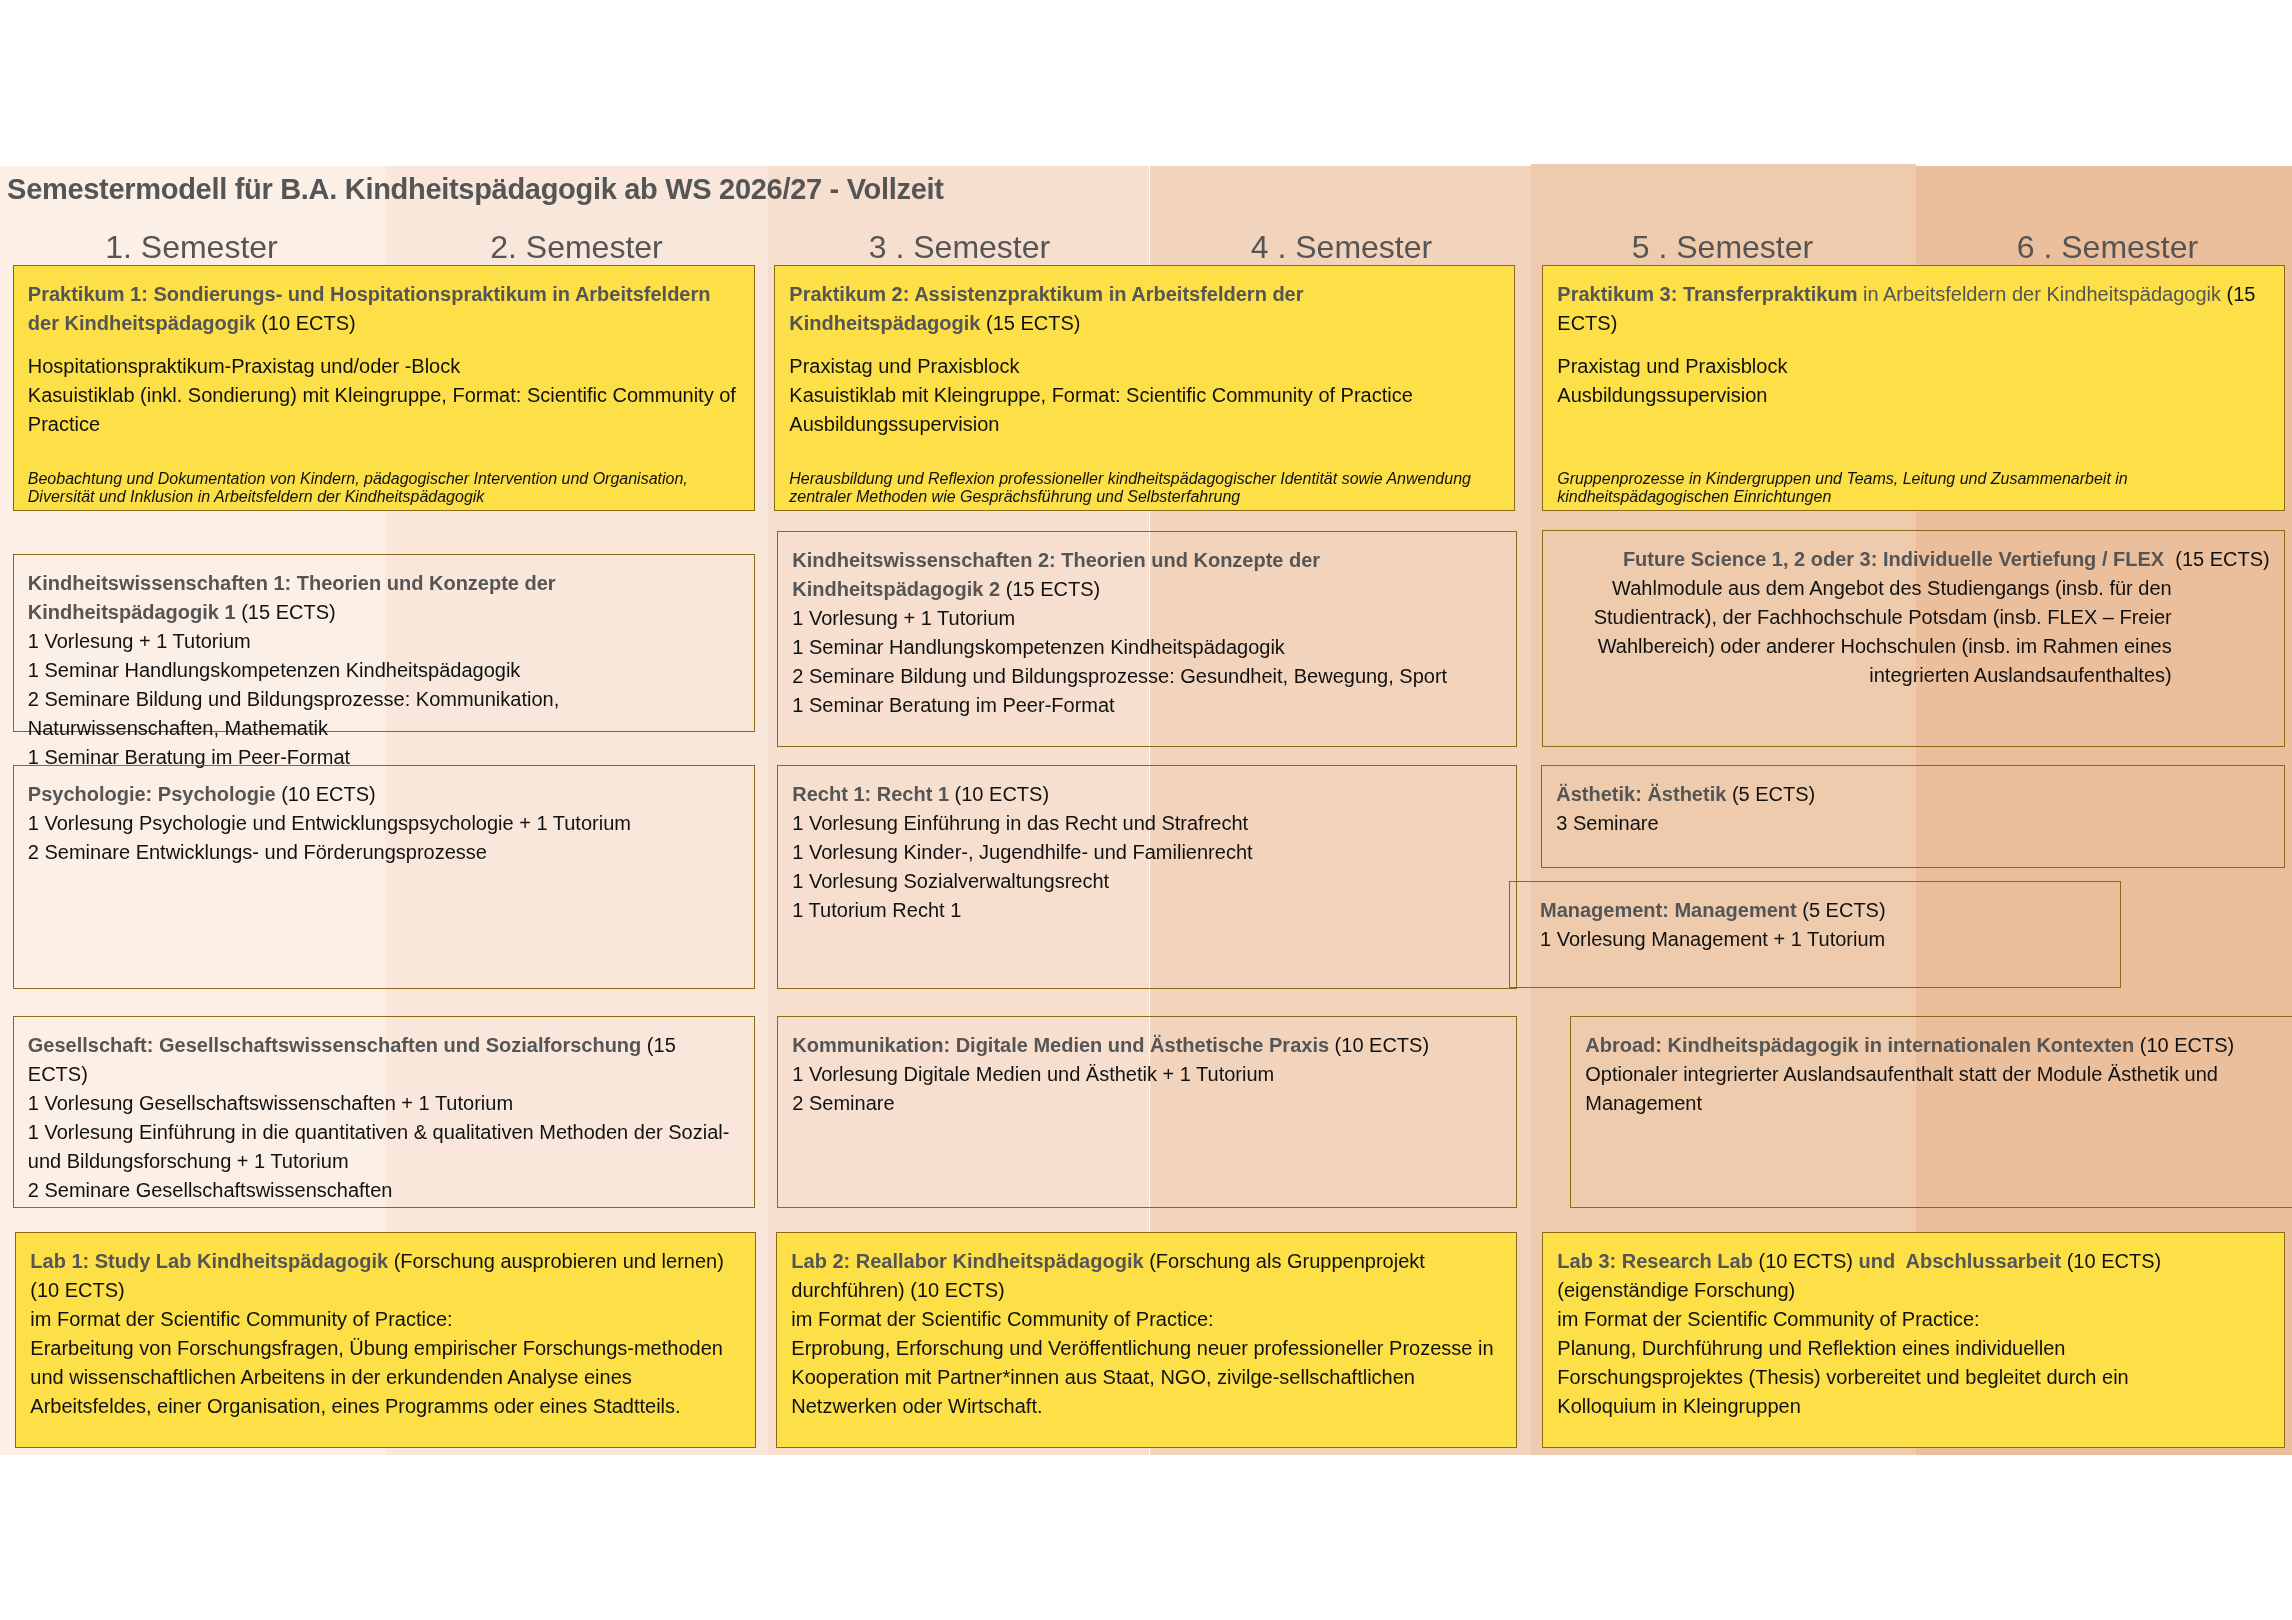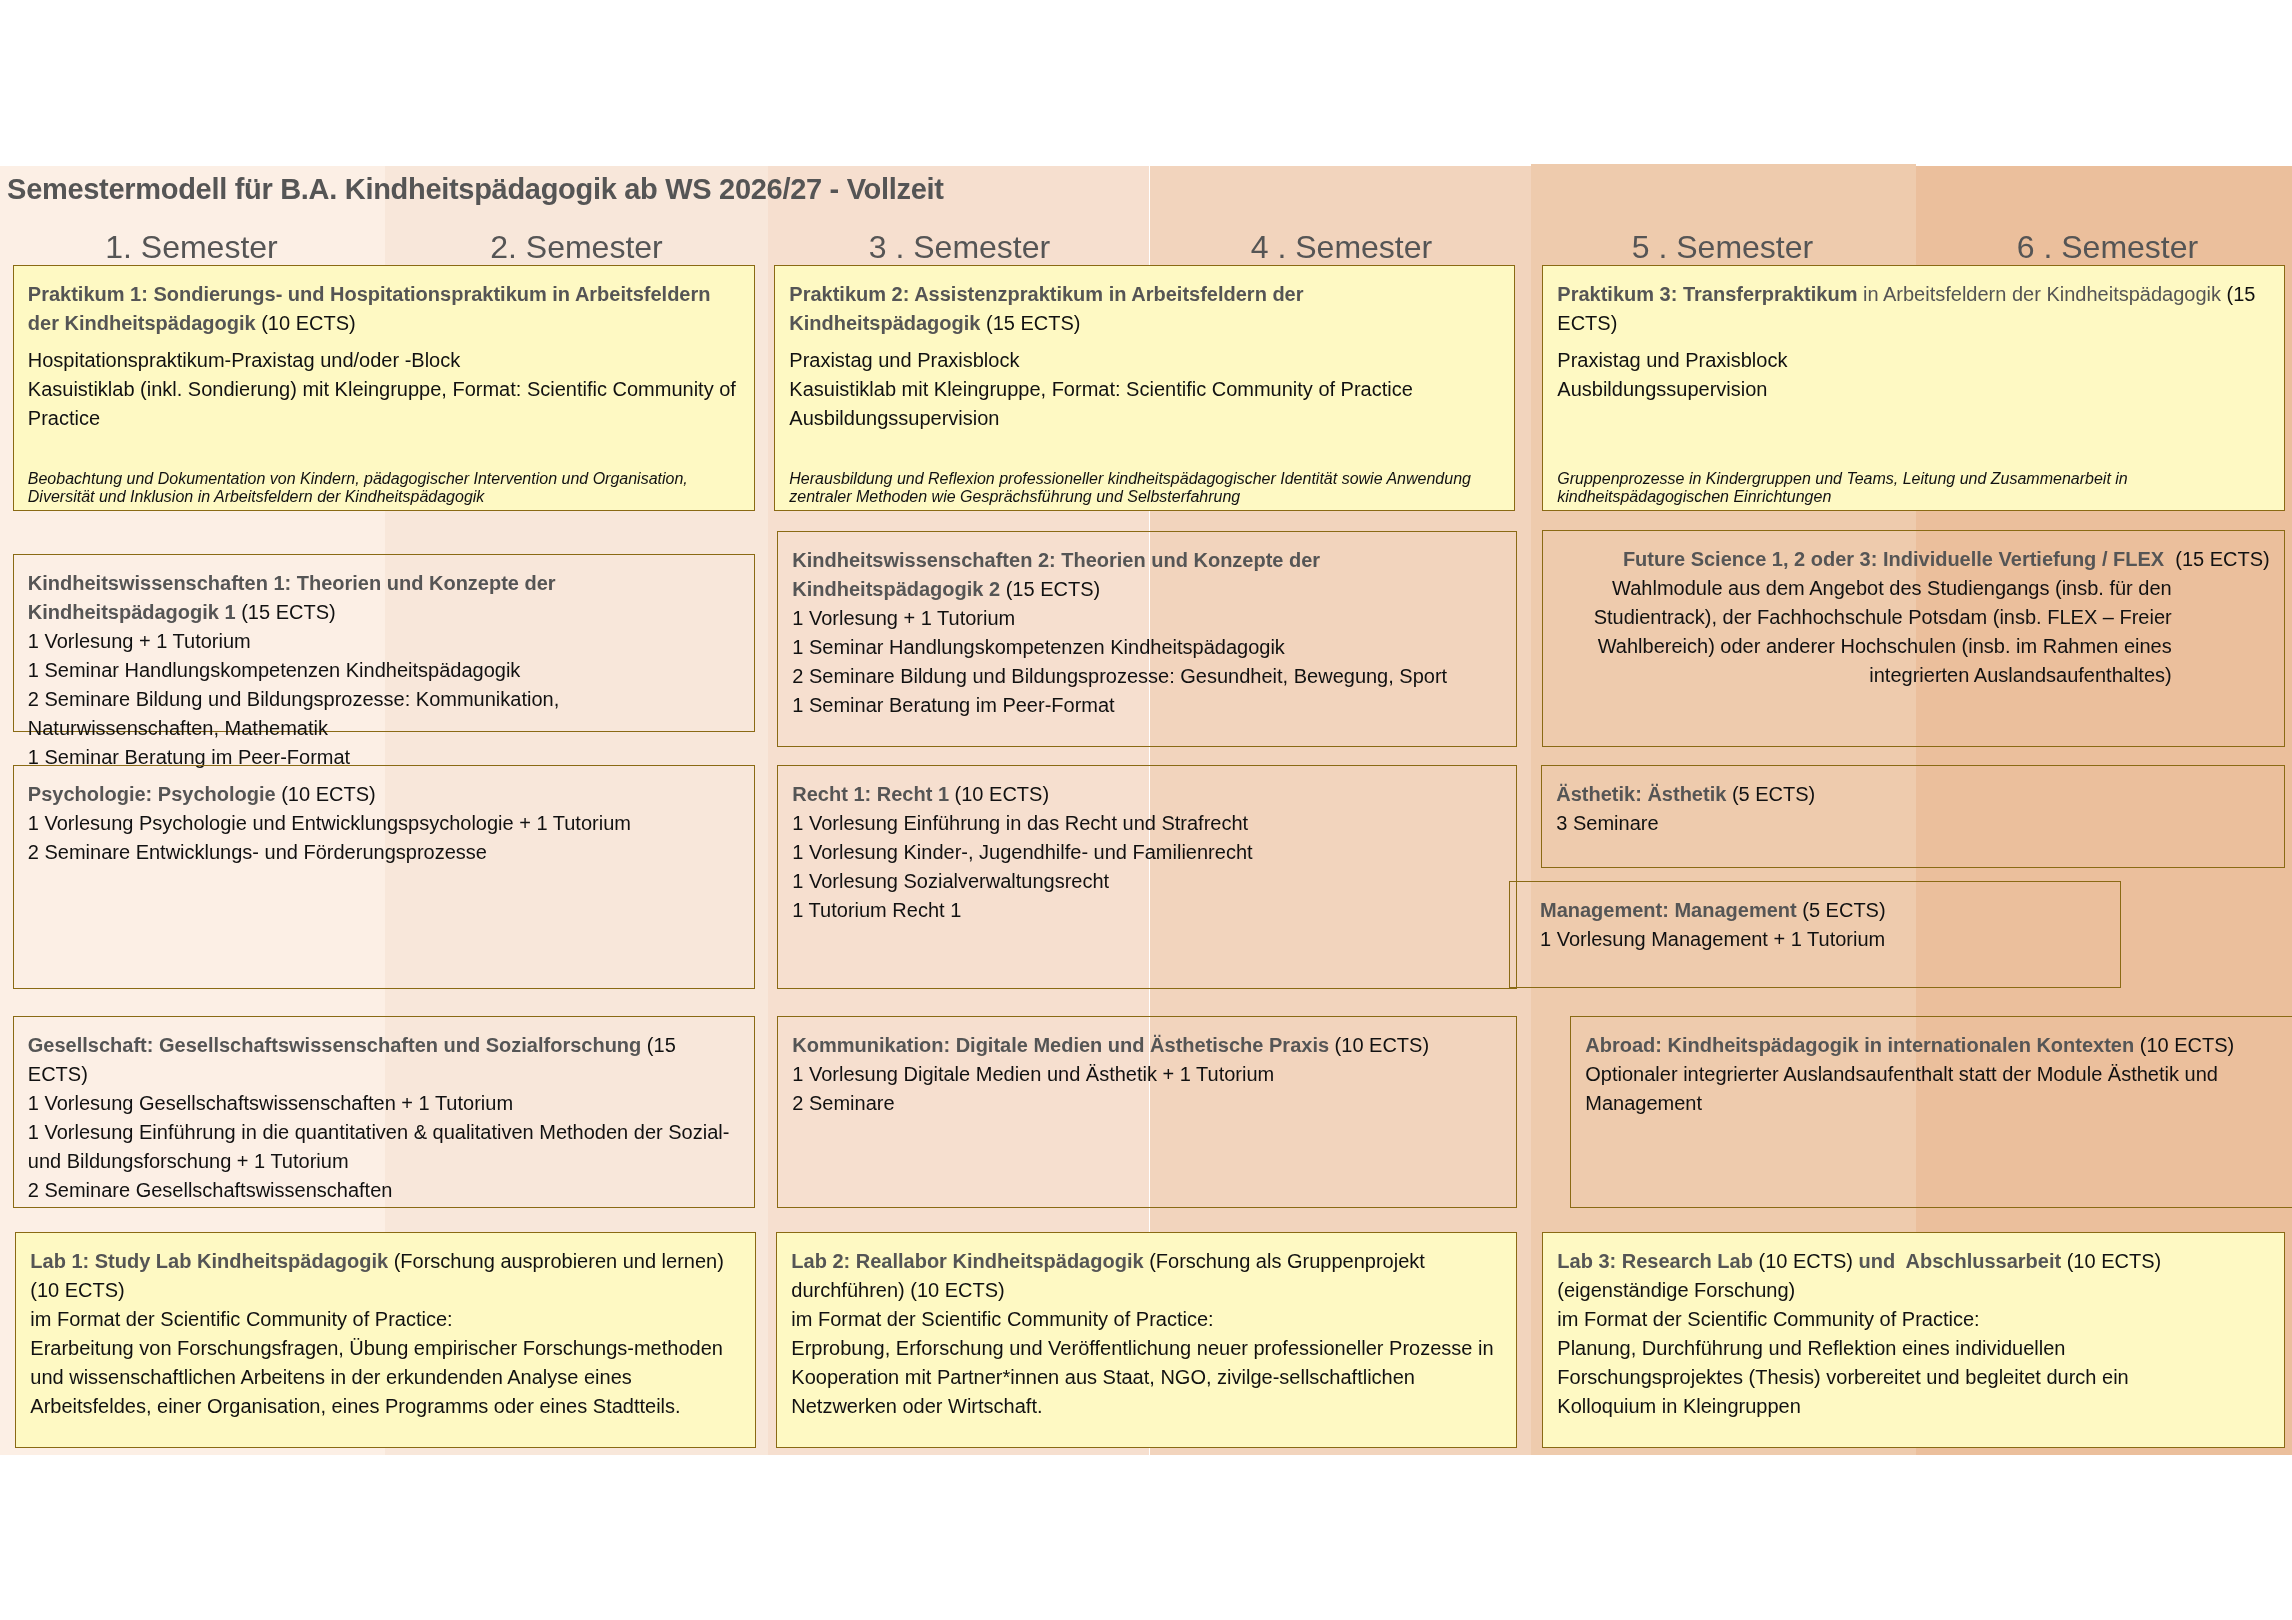--- a/index.html
+++ b/index.html
@@ -5,25 +5,25 @@
   html, body { margin:0; padding:0; }
   body { width:2293px; height:1621px; background:#ffffff; position:relative; overflow:hidden;
          font-family:"DejaVu Sans Condensed","DejaVu Sans", sans-serif; }
   .band { position:absolute; top:166px; height:1289px; }
   .title { position:absolute; left:7.1px; top:173px; font-size:29px; font-weight:bold; color:#555555;
            font-family:"Liberation Sans Narrow","Liberation Sans", sans-serif; letter-spacing:-0.3px; white-space:nowrap; }
   .sem { position:absolute; top:229px; width:383px; text-align:center; font-size:32px; color:#555555;
          font-family:"Liberation Sans", sans-serif; }
   .box { position:absolute; box-sizing:border-box; border:1.8px solid #8a6a14; padding:14.3px 14.3px 7.1px 14.3px;
          font-family:"Liberation Sans", sans-serif; font-size:20px; line-height:29px; color:#111111; }
-  .box.gray { background:#fef9c3; }
+  .box.gray { background:#fde047; }
   .box .h { color:#555555; font-weight:bold; }
   .box .hn { color:#555555; font-weight:normal; }
   .box .e { color:#111; font-weight:normal; }
-  .box .p { margin-top:8px; }
+  .box .p { margin-top:14px; }
   .box .it { font-style:italic; font-size:16px; line-height:18px; color:#111; position:absolute; left:14.3px; right:14.3px; bottom:3.6px; }
   .box .line { white-space:normal; }
 </style>
 </head>
 <body>
 
 <div class="band" style="left:0;width:385px;background:#fcefe5;"></div>
 <div class="band" style="left:385px;width:383px;background:#f8e7da;"></div>
 <div class="band" style="left:768px;width:381px;background:#f6dfcf;"></div>
 <div class="band" style="left:1150px;width:381px;background:#f2d4bd;"></div>

